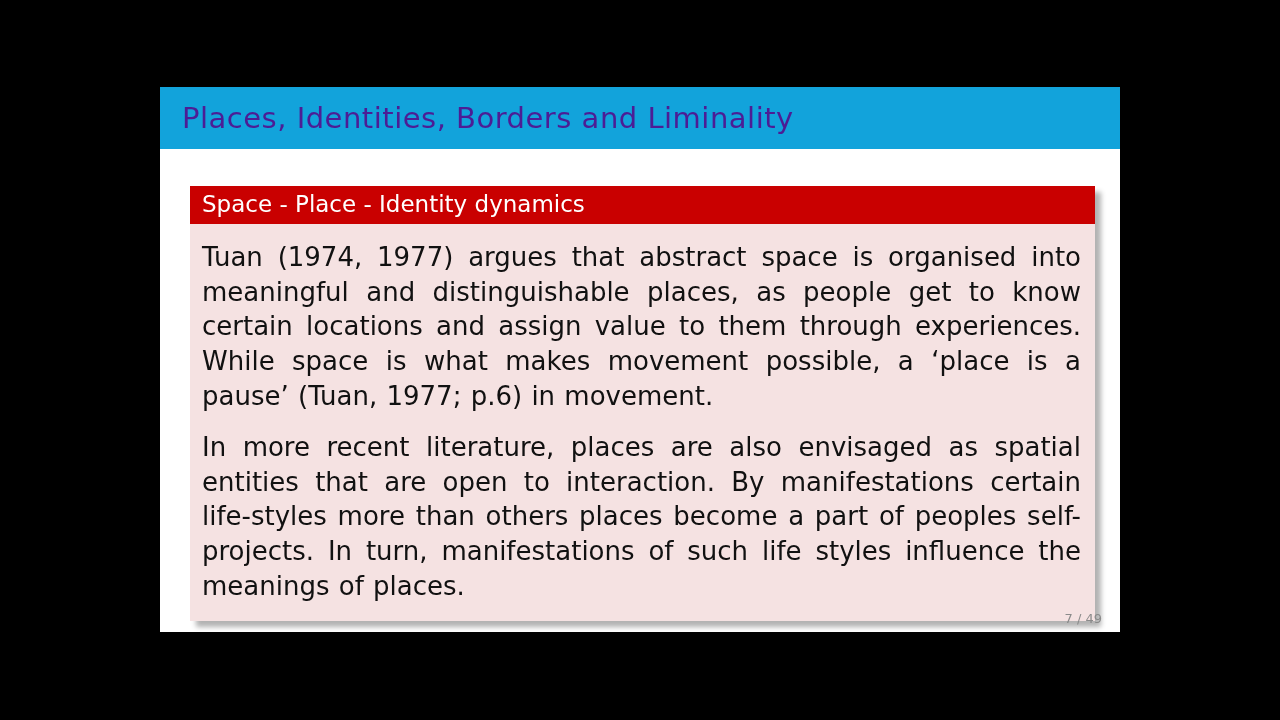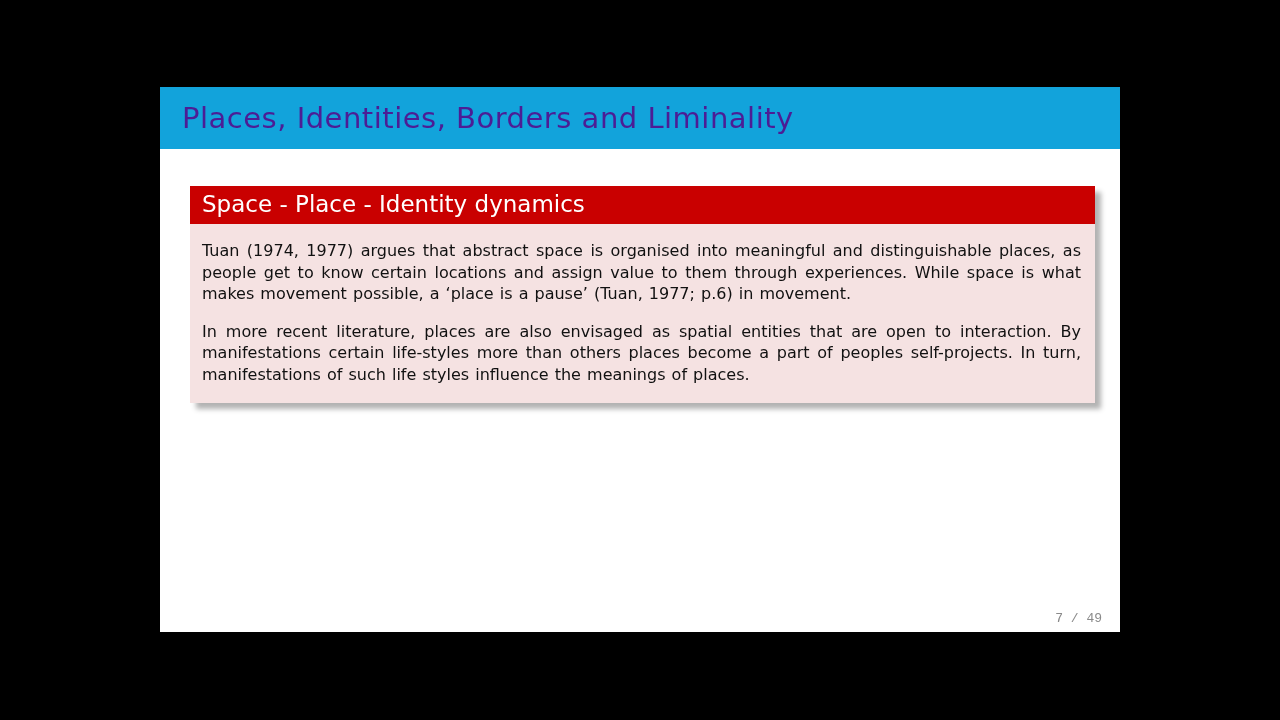--- a/index.html
+++ b/index.html
@@ -68,37 +68,36 @@
     padding: 6px 0 7px 12px;
     line-height: 1.1;
     white-space: nowrap;
   }
   .block-body {
     background: #f5e2e2;
     padding: 16px 14px 18px 12px;
   }
   .para {
     color: #111111;
-    font-size: 16px;
+    font-size: 26px;
     line-height: 1.33;
     margin: 0 0 17px 0;
     text-align: justify;
     text-justify: inter-word;
     word-spacing: 1px;
   }
   .para:last-child {
     margin-bottom: 0;
   }
   .page-number {
     position: absolute;
     right: 18px;
     bottom: 6px;
     color: #8a8a8a;
     font-size: 13px;
-    font-family: Liberation Mono, monospace;
   }
 </style>
 </head>
 <body>
 
 <div class="stage">
   <div class="slide">
 
     <div class="slide-header">
       <div class="slide-title">Places, Identities, Borders and Liminality</div>

